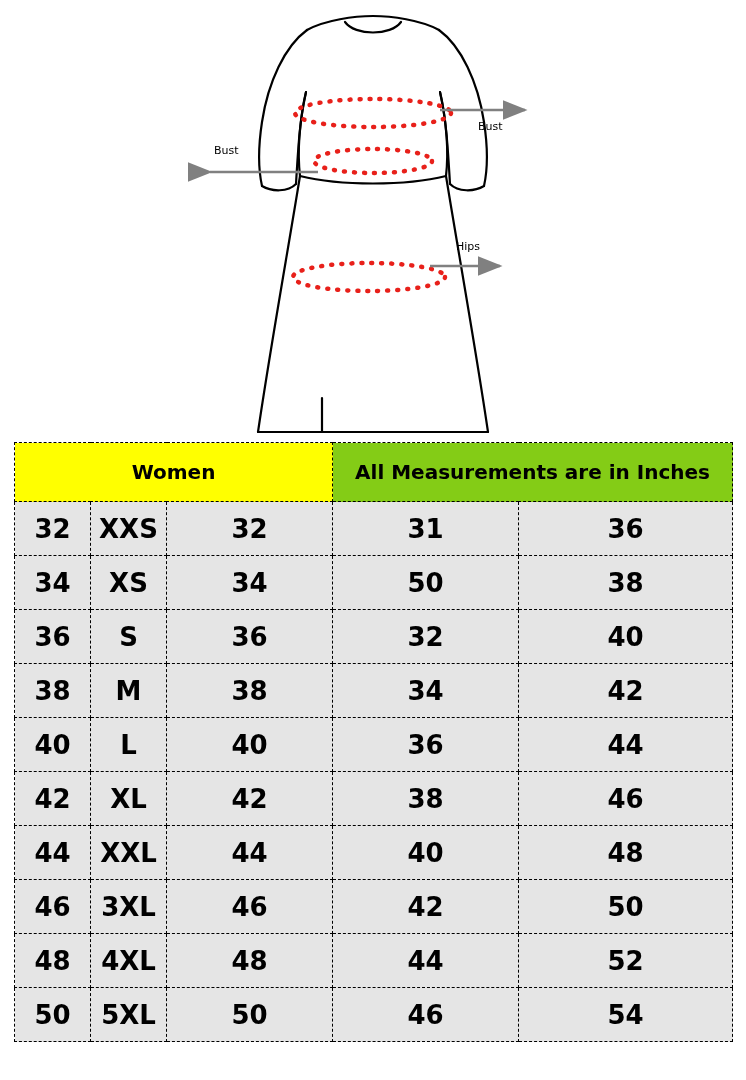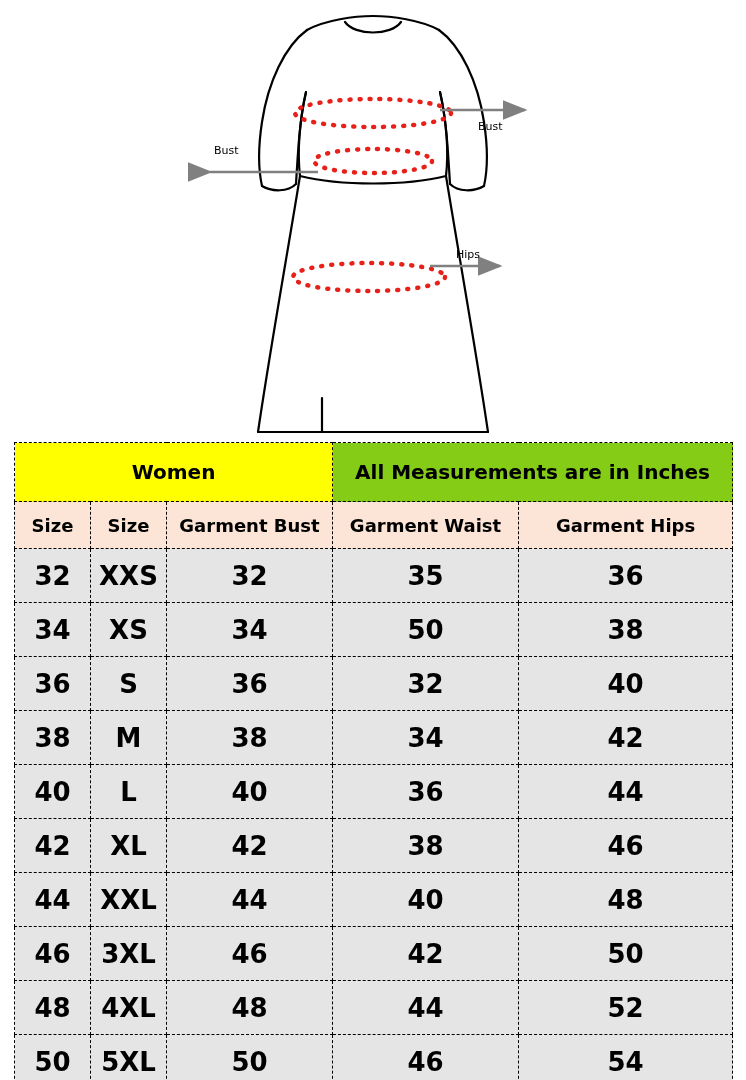--- a/index.html
+++ b/index.html
@@ -34,21 +34,21 @@
   }
   .fig-label {
     position: absolute;
     font-family: "DejaVu Sans", sans-serif;
     font-size: 11px;
     color: #000;
     font-weight: 400;
   }
   .lbl-bust { left: 478px; top: 120px; }
   .lbl-waist { left: 214px; top: 144px; }
-  .lbl-hips { left: 456px; top: 248px; }
+  .lbl-hips { left: 456px; top: 240px; }
 
   
   .table-wrap {
     position: absolute;
     left: 14px;
     top: 442px;
     width: 718px;
   }
   table.size-table {
     border-collapse: collapse;
@@ -156,33 +156,26 @@
           <col class="col-b">
           <col class="col-c">
           <col class="col-d">
           <col class="col-e">
       </colgroup>
       <tbody>
         <tr>
           <td class="title-women" colspan="3">Women</td>
           <td class="title-measure" colspan="2">All Measurements are in Inches</td>
         </tr>
-        <tr class="head-row">
-          <td>Size</td>
-          <td>Size</td>
-          <td>Garment Bust</td>
-          <td>Garment Waist</td>
-          <td>Garment Hips</td>
-        </tr>
 
         <tr class="data-row">
           <td>32</td>
           <td>XXS</td>
           <td>32</td>
-          <td>35</td>
+          <td>31</td>
           <td>36</td>
         </tr>
         <tr class="data-row">
           <td>34</td>
           <td>XS</td>
           <td>34</td>
           <td>50</td>
           <td>38</td>
         </tr>
         <tr class="data-row">

